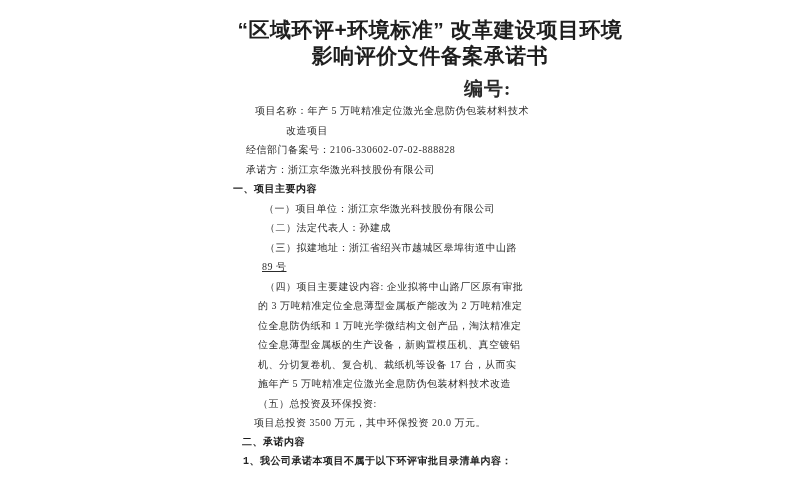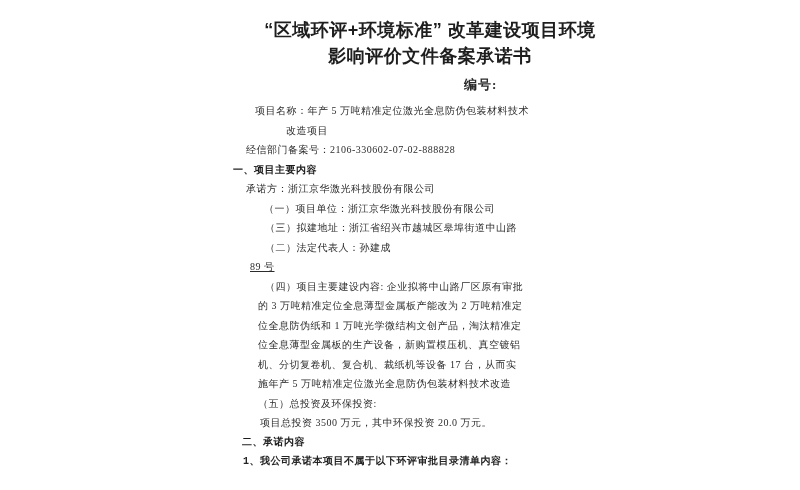--- a/index.html
+++ b/index.html
@@ -23,31 +23,31 @@
     height: 490px;
   }
   .title-block {
     position: absolute;
     left: -15px;
     top: 17px;
     width: 430px;
     text-align: center;
     font-family: "Liberation Sans", "DejaVu Sans", sans-serif;
     font-weight: 700;
-    font-size: 18px;
+    font-size: 21px;
     line-height: 26px;
     letter-spacing: 0.5px;
     color: #1e1e1e;
   }
   .serial {
     position: absolute;
     left: 234px;
     top: 76px;
     font-weight: 700;
-    font-size: 13px;
+    font-size: 19px;
     color: #2a2a2a;
     letter-spacing: 1px;
   }
   .body-block {
     position: absolute;
     left: 0;
     top: 101px;
     width: 440px;
   }
   .ln {
@@ -64,23 +64,23 @@
   }
   .bold-serif {
     font-weight: 700;
     color: #242424;
   }
   
   .m3  { margin-left: 3px; }
   .m12 { margin-left: 12px; font-family: Liberation Mono, monospace; }
   .m13 { margin-left: 13px; font-family: Liberation Mono, monospace; }
   .m16 { margin-left: 16px; }
-  .m18 { margin-left: 30px; }
+  .m18 { margin-left: 24px; }
   .m25 { margin-left: 25px; }
-  .m32 { margin-left: 20px; text-decoration: underline; }
+  .m32 { margin-left: 32px; text-decoration: underline; }
   .m34 { margin-left: 34px; }
   .m35 { margin-left: 35px; }
   .m36 { margin-left: 28px; }
   .m56 { margin-left: 56px; font-family: Liberation Serif, serif; }
 </style>
 </head>
 <body>
 
 <div class="page">
 
@@ -88,26 +88,26 @@
     <div>“区域环评+环境标准” 改革建设项目环境</div>
     <div>影响评价文件备案承诺书</div>
   </div>
 
   <div class="serial">编号:</div>
 
   <div class="body-block">
     <div class="ln m25">项目名称：年产 5 万吨精准定位激光全息防伪包装材料技术</div>
     <div class="ln m56">改造项目</div>
     <div class="ln m16">经信部门备案号：2106-330602-07-02-888828</div>
+    <div class="ln m16">承诺方：浙江京华激光科技股份有限公司</div>
+
     <div class="ln m3 heading">一、项目主要内容</div>
-
-    <div class="ln m16">承诺方：浙江京华激光科技股份有限公司</div>
     <div class="ln m34">（一）项目单位：浙江京华激光科技股份有限公司</div>
+    <div class="ln m35">（二）法定代表人：孙建成</div>
     <div class="ln m35">（三）拟建地址：浙江省绍兴市越城区皋埠街道中山路</div>
-    <div class="ln m35">（二）法定代表人：孙建成</div>
     <div class="ln m32">89 号</div>
     <div class="ln m35">（四）项目主要建设内容: 企业拟将中山路厂区原有审批</div>
     <div class="ln m36">的 3 万吨精准定位全息薄型金属板产能改为 2 万吨精准定</div>
     <div class="ln m36">位全息防伪纸和 1 万吨光学微结构文创产品，淘汰精准定</div>
     <div class="ln m36">位全息薄型金属板的生产设备，新购置模压机、真空镀铝</div>
     <div class="ln m36">机、分切复卷机、复合机、裁纸机等设备 17 台，从而实</div>
     <div class="ln m36">施年产 5 万吨精准定位激光全息防伪包装材料技术改造</div>
     <div class="ln m36">（五）总投资及环保投资:</div>
     <div class="ln m18">项目总投资 3500 万元，其中环保投资 20.0 万元。</div>
 

